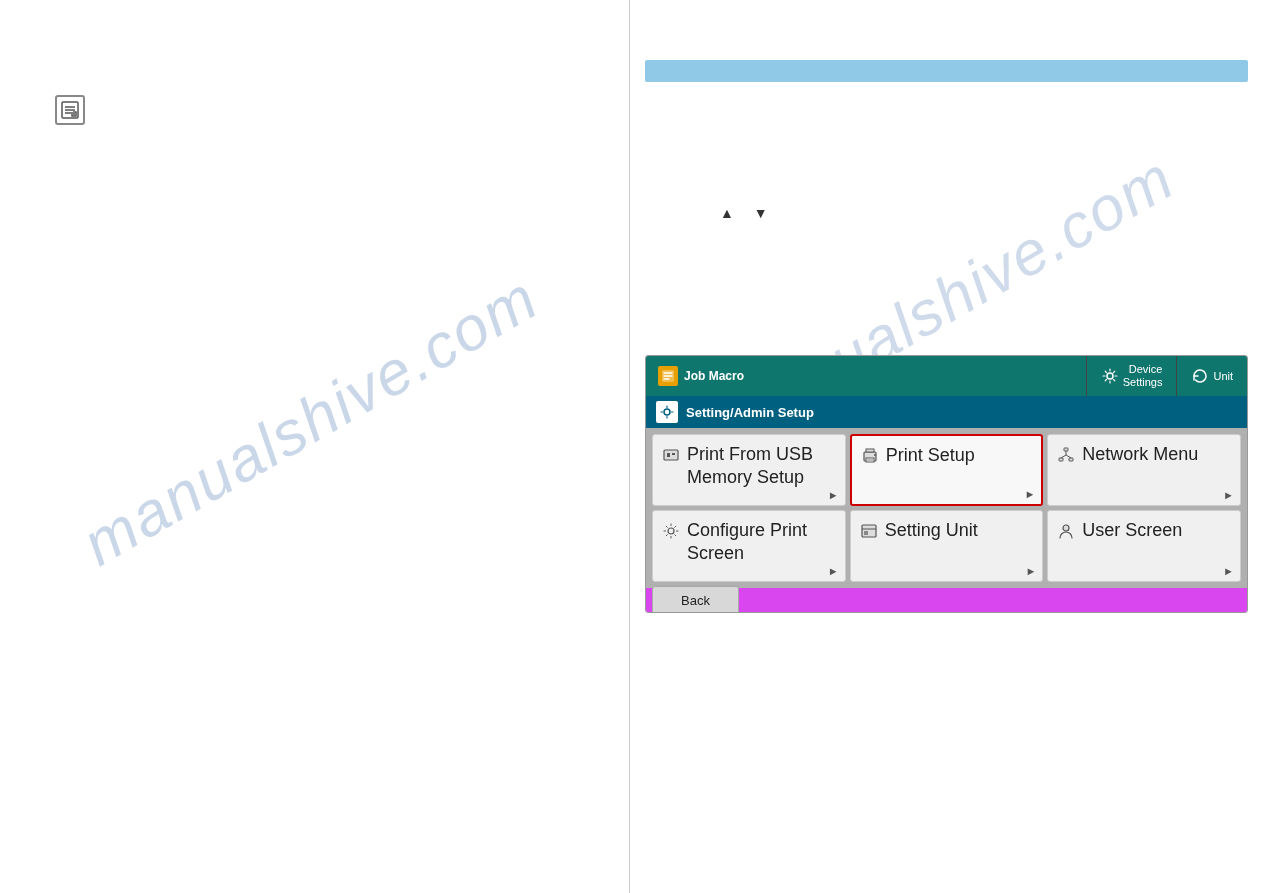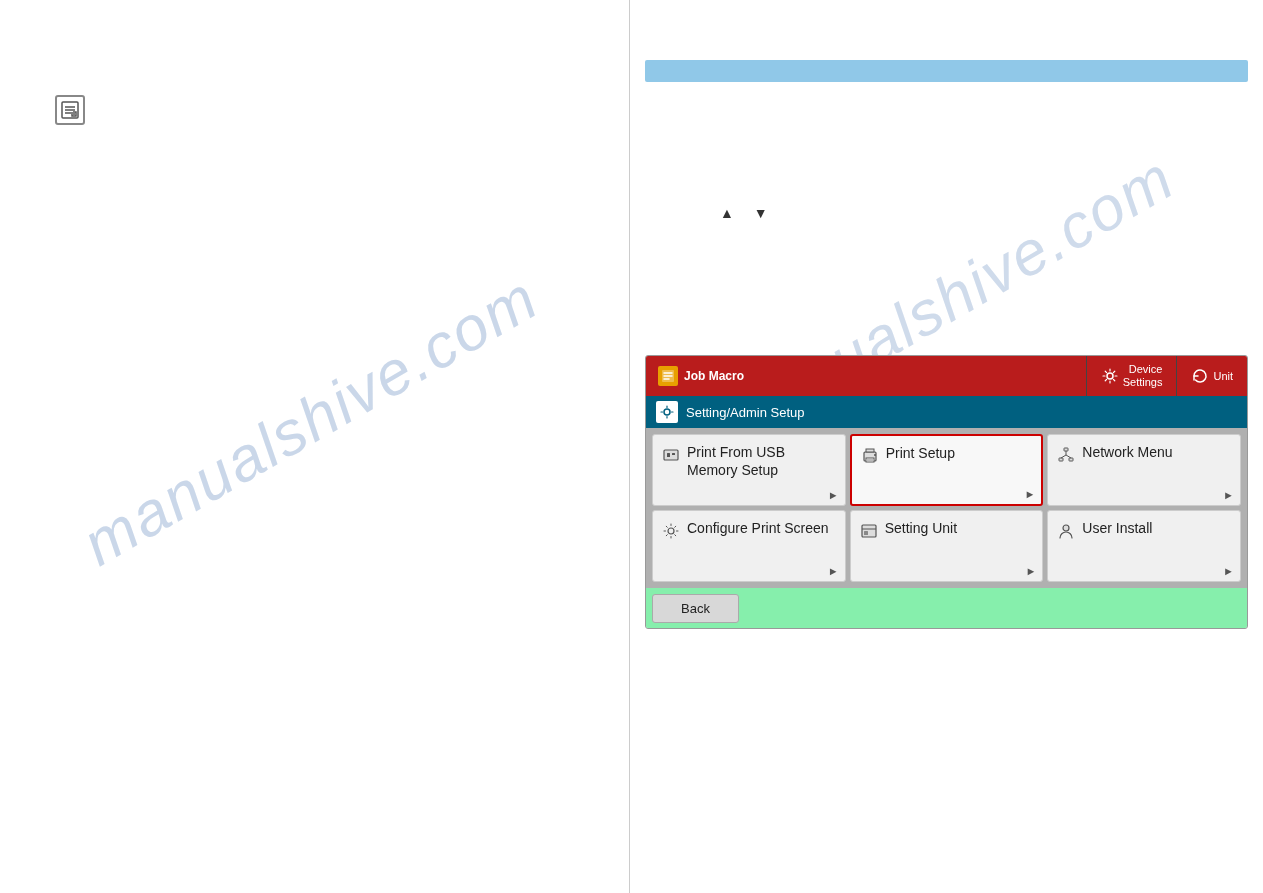--- a/index.html
+++ b/index.html
@@ -136,21 +136,21 @@
       background: #e0e0e0;
       border: 1px solid #999;
       border-radius: 3px;
       overflow: hidden;
       z-index: 10;
     }
 
     
     .toolbar {
       display: flex;
-      background: #b91c1c;
+      background: #0f766e;
       height: 40px;
       align-items: center;
     }
     .toolbar-job-macro {
       display: flex;
       align-items: center;
       gap: 6px;
       padding: 0 12px;
       color: #fff;
       font-size: 12px;
@@ -201,21 +201,21 @@
       background: #fff;
       border-radius: 2px;
       display: flex;
       align-items: center;
       justify-content: center;
       font-size: 10px;
     }
     .setting-bar-title {
       color: #fff;
       font-size: 13px;
-      font-weight: normal;
+      font-weight: bold;
     }
 
     
     .menu-grid {
       display: grid;
       grid-template-columns: repeat(3, 1fr);
       gap: 4px;
       padding: 6px;
       background: #b0b0b0;
     }
@@ -244,36 +244,36 @@
     .menu-item-icon {
       width: 20px;
       height: 20px;
       min-width: 20px;
       display: flex;
       align-items: center;
       justify-content: center;
       margin-top: 2px;
     }
     .menu-item-label {
-      font-size: 14px;
+      font-size: 18px;
       color: #222;
       line-height: 1.3;
     }
     .menu-item-arrow {
       position: absolute;
       bottom: 4px;
       right: 6px;
       font-size: 11px;
       color: #555;
     }
 
     
     .back-bar {
-      background: #86efac;
-      height: 40px;
+      background: #d946ef;
+      height: 24px;
       display: flex;
       align-items: center;
       padding: 0 6px;
     }
     .back-btn {
       background: #d8d8d8;
       border: 1px solid #aaa;
       border-radius: 3px;
       padding: 6px 28px;
       font-size: 13px;
@@ -435,21 +435,21 @@
       </div>
 
       <div class="menu-item">
         <div class="menu-item-content">
           <div class="menu-item-icon">
             <svg width="18" height="18" viewBox="0 0 18 18" fill="none">
               <circle cx="9" cy="6" r="3" stroke="#555" stroke-width="1.2" fill="#ddd"></circle>
               <path d="M3 16c0-3.314 2.686-6 6-6s6 2.686 6 6" stroke="#555" stroke-width="1.2" stroke-linecap="round"></path>
             </svg>
           </div>
-          <span class="menu-item-label">User Install</span>
+          <span class="menu-item-label">User Screen</span>
         </div>
         <span class="menu-item-arrow">►</span>
       </div>
 
     </div>
 
     <div class="back-bar">
       <button class="back-btn">Back</button>
     </div>
 

